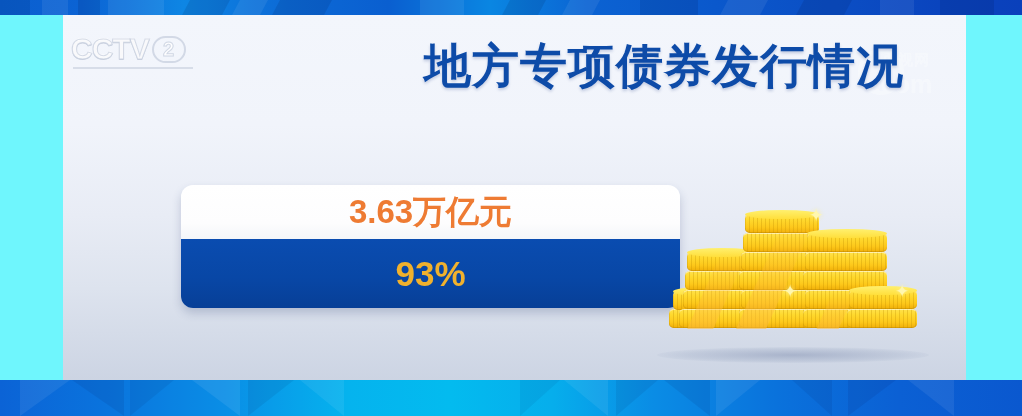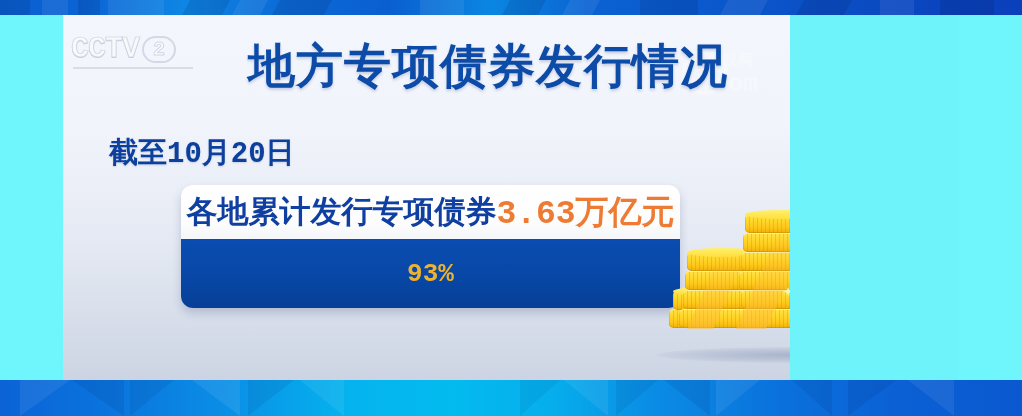--- a/index.html
+++ b/index.html
@@ -83,29 +83,28 @@
     top: 15px; bottom: 36px;
     background: #6ff6fd;
   }
   .rail.left  { left: 0;  width: 63px; }
   .rail.right { right: 0; width: 64px; }
 
   
   .panel {
     position: absolute;
     left: 63px; top: 15px;
-    width: 727px; height: 365px;
+    width: 903px; height: 365px;
     background: linear-gradient(180deg,
       #f3f6fc 0%,
       #f1f4fb 30%,
       #e8ecf5 55%,
       #dde3ee 75%,
       #ccd4e3 100%);
     overflow: hidden;
-    font-family: Liberation Mono, monospace;
   }
 
   
   .logo {
     position: absolute;
     left: 5px; top: 17px;
     width: 150px; height: 70px;
     user-select: none;
   }
   .logo .cctv-row {
@@ -251,21 +250,21 @@
     letter-spacing: 0px;
     white-space: nowrap;
   }
   .t-white {
     font-size: 33px; font-weight: bold;
     color: #ffffff;
     letter-spacing: 0px;
     white-space: nowrap;
   }
   .t-gold {
-    font-size: 26px; font-weight: bold;
+    font-size: 35px; font-weight: bold;
     color: #f0b12d;
     letter-spacing: 0px;
     white-space: nowrap;
   }
 
   
   .lastline {
     position: absolute;
     left: 182px; top: 303px;
     display: flex;
@@ -371,25 +370,23 @@
     </div>
 
     <div class="watermark">
       <div class="ring"></div>
       <div class="wm-cn">央视网</div>
       <div class="wm-en">.com</div>
     </div>
 
     <div class="headline">地方专项债券发行情况</div>
 
-    <div class="asof">截至10月20日</div>
 
     <div class="banner">
       <div class="row-white">
-        <span class="t-blue">各地累计发行专项债券</span>
         <span class="t-orange">3.63万亿元</span>
       </div>
       <div class="row-blue">
         <span class="t-gold">93%</span>
       </div>
     </div>
 
     <div class="lastline">
     </div>
 

